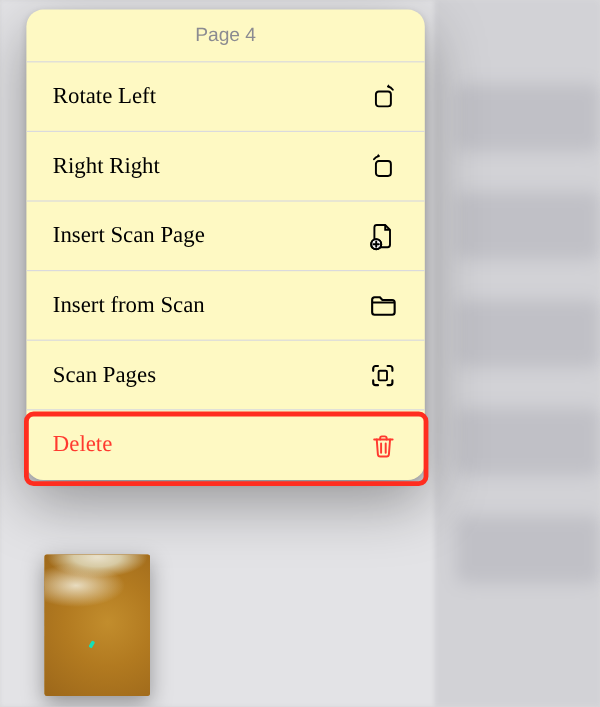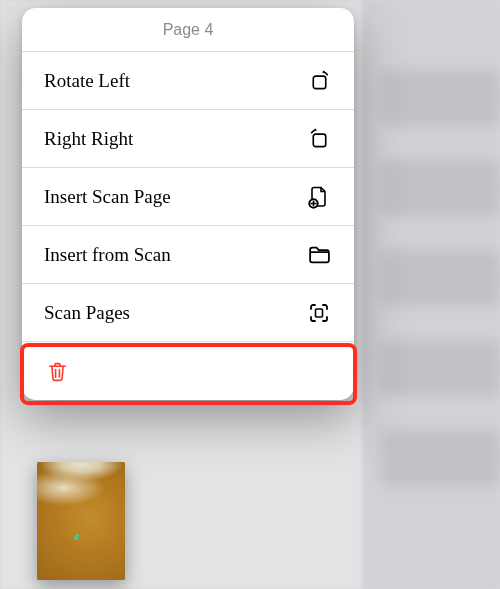--- a/index.html
+++ b/index.html
@@ -32,21 +32,21 @@
       height: 56px;
       background: #c0c0c6;
       border-radius: 8px;
       filter: blur(6px);
     }
     .popover {
       position: absolute;
       left: 22px;
       top: 8px;
       width: 332px;
-      background: #ffffff;
+      background: #fef9c3;
       border-radius: 14px;
       box-shadow: 0 18px 50px rgba(0,0,0,0.35), 0 2px 6px rgba(0,0,0,0.15);
       overflow: hidden;
     }
     .popover-header {
       height: 44px;
       display: flex;
       align-items: center;
       justify-content: center;
       color: #8b8b91;
@@ -177,20 +177,21 @@
         <path d="M4 8 v-2 a2 2 0 0 1 2 -2 h2"></path>
         <path d="M20 8 v-2 a2 2 0 0 0 -2 -2 h-2"></path>
         <path d="M4 16 v2 a2 2 0 0 0 2 2 h2"></path>
         <path d="M20 16 v2 a2 2 0 0 1 -2 2 h-2"></path>
         <rect x="8.5" y="8" width="7" height="8" rx="1" stroke-width="1.6"></rect>
       </svg>
     </span>
   </div>
 
   <div class="menu-item destructive">
+    <span class="menu-label">Delete</span>
     <span class="menu-icon">
       <svg viewBox="0 0 24 24" width="23" height="23" fill="none" stroke="currentColor" stroke-width="1.7" stroke-linecap="round">
         <path d="M4 6.5 h16"></path>
         <path d="M9.2 6.5 v-1.2 a1.5 1.5 0 0 1 1.5 -1.5 h2.6 a1.5 1.5 0 0 1 1.5 1.5 v1.2"></path>
         <path d="M6.2 6.5 l1 13 a2 2 0 0 0 2 1.8 h5.6 a2 2 0 0 0 2 -1.8 l1 -13"></path>
         <path d="M10 10 v8 M14 10 v8"></path>
       </svg>
     </span>
   </div>
 </div>

